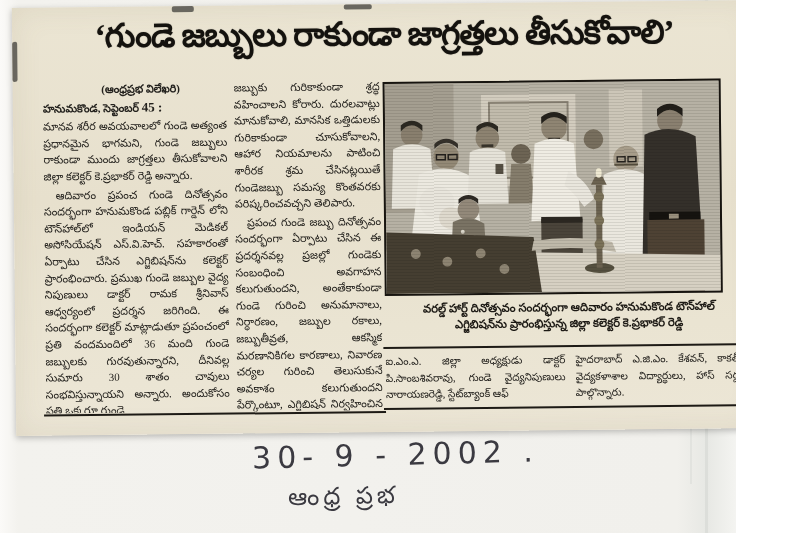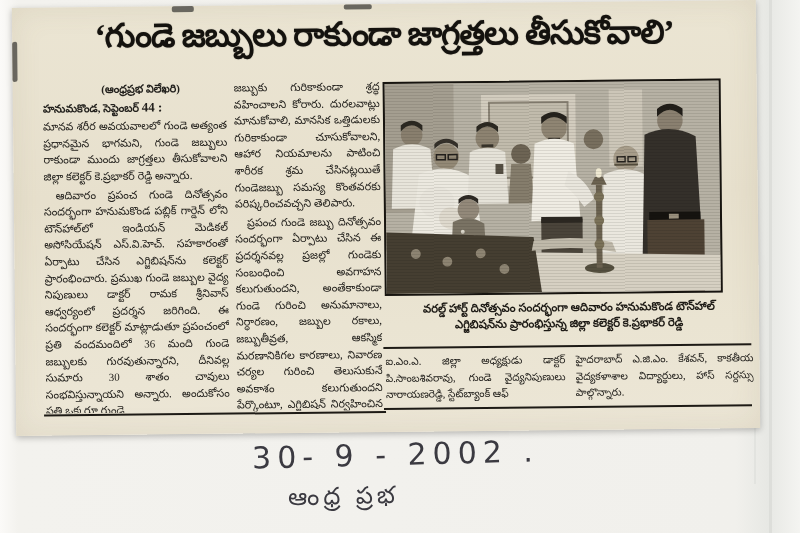--- a/index.html
+++ b/index.html
@@ -1,17 +1,17 @@
 <!DOCTYPE html>
 <html><head>
 <meta charset="utf-8">
 <style>
   html,body{margin:0;padding:0;}
   .stage{
-    position:relative;width:800px;height:533px;overflow:hidden;
+    position:relative;width:736px;height:533px;overflow:hidden;
     background:linear-gradient(90deg,#fbfaf8 0px,#f3f2ee 18px,#f1f0ec 92%,#e7e8e4 96%,#f4f4f1 100%);
     font-family:"Liberation Serif","DejaVu Serif",serif;
   }
   .edge-shadow-right{position:absolute;right:28px;top:0;width:3px;height:100%;background:#d9dbd7;opacity:.8;}
   .edge-shadow-right2{position:absolute;right:44px;top:64px;width:2px;height:420px;background:#e2e3df;}
 
   .clipping{
     position:absolute;left:14px;top:4px;width:744px;height:428px;
     background:linear-gradient(180deg,#ebe5d3 0%,#e7e0cd 45%,#eae4d2 75%,#ece6d6 100%);
     transform:rotate(-0.6deg);transform-origin:50% 50%;
@@ -76,21 +76,21 @@
   <div class="clipping">
 
     <div class="smudge" style="left:160px;top:0;width:22px;height:6px;"></div>
     <div class="smudge" style="left:332px;top:0;width:28px;height:5px;"></div>
     <div class="smudge" style="left:0;top:34px;width:5px;height:40px;"></div>
 
     <div class="headline">‘గుండె జబ్బులు రాకుండా జాగ్రత్తలు తీసుకోవాలి’</div>
 
     <div class="col col1">
       <p class="byline">(ఆంధ్రప్రభ విలేఖరి)</p>
-      <p class="dateline flush"><span>హనుమకొండ, సెప్టెంబర్</span> <span class="daynum">44 :</span></p>
+      <p class="dateline flush"><span>హనుమకొండ, సెప్టెంబర్</span> <span class="daynum">45 :</span></p>
       <p class="flush">మానవ శరీర అవయవాలలో గుండె అత్యంత ప్రధానమైన భాగమని, గుండె జబ్బులు రాకుండా ముందు జాగ్రత్తలు తీసుకోవాలని జిల్లా కలెక్టర్ కె.ప్రభాకర్ రెడ్డి అన్నారు.</p>
       <p>ఆదివారం ప్రపంచ గుండె దినోత్సవం సందర్భంగా హనుమకొండ పబ్లిక్ గార్డెన్ లోని టౌన్‌హాల్‌లో ఇండియన్ మెడికల్ అసోసియేషన్ ఎస్.వి.హెచ్. సహకారంతో ఏర్పాటు చేసిన ఎగ్జిబిషన్‌ను కలెక్టర్ ప్రారంభించారు. ప్రముఖ గుండె జబ్బుల వైద్య నిపుణులు డాక్టర్ రామక శ్రీనివాస్ ఆధ్వర్యంలో ప్రదర్శన జరిగింది. ఈ సందర్భంగా కలెక్టర్ మాట్లాడుతూ ప్రపంచంలో ప్రతి వందమందిలో 36 మంది గుండె జబ్బులకు గురవుతున్నారని, దీనివల్ల సుమారు 30 శాతం చావులు సంభవిస్తున్నాయని అన్నారు. అందుకోసం ప్రతి ఒక్కరూ గుండె</p>
     </div>
 
     <div class="col col2">
       <p class="flush">జబ్బుకు గురికాకుండా శ్రద్ధ వహించాలని కోరారు. దురలవాట్లు మానుకోవాలి, మానసిక ఒత్తిడులకు గురికాకుండా చూసుకోవాలని, ఆహార నియమాలను పాటించి శారీరక శ్రమ చేసినట్లయితే గుండెజబ్బు సమస్య కొంతవరకు పరిష్కరించవచ్చని తెలిపారు.</p>
       <p>ప్రపంచ గుండె జబ్బు దినోత్సవం సందర్భంగా ఏర్పాటు చేసిన ఈ ప్రదర్శనవల్ల ప్రజల్లో గుండెకు సంబంధించి అవగాహన కలుగుతుందని, అంతేకాకుండా గుండె గురించి అనుమానాలు, నిర్ధారణం, జబ్బుల రకాలు, జబ్బుతీవ్రత, ఆకస్మిక మరణానికిగల కారణాలు, నివారణ చర్యల గురించి తెలుసుకునే అవకాశం కలుగుతుందని పేర్కొంటూ, ఎగ్జిబిషన్ నిర్వహించిన డాక్టర్ రామక శ్రీనివాస్‌ను కలెక్టర్ ప్రభాకర్ రెడ్డి అభినందించారు.</p>
 
     </div>
 

